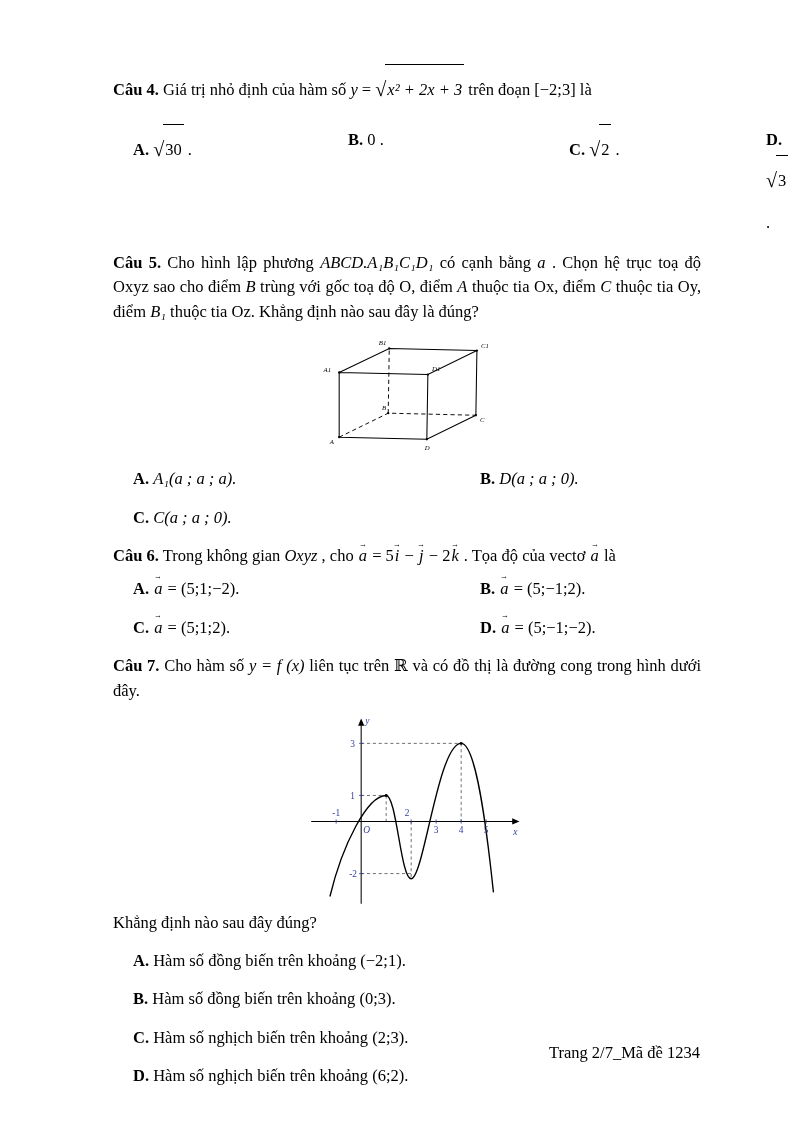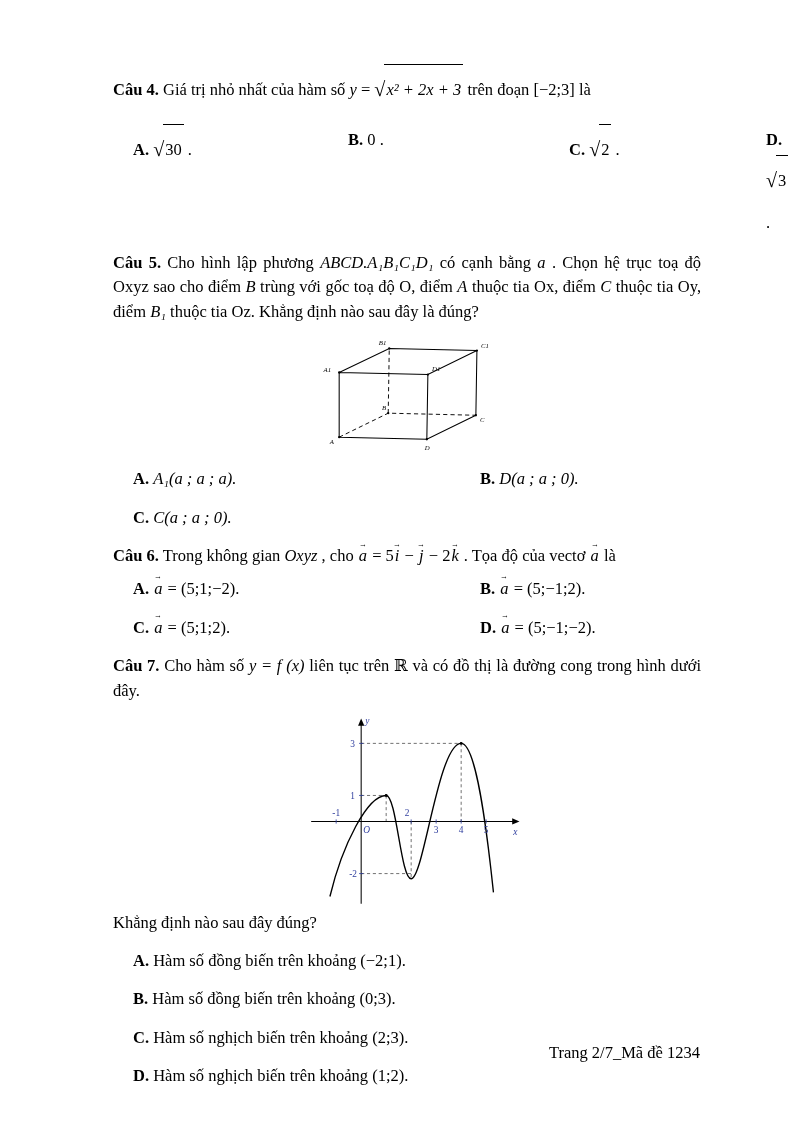--- a/index.html
+++ b/index.html
@@ -41,21 +41,21 @@
 </style>
 </head>
 <body>
 
 <div class="page">
   <div class="content">
 
     <div>
       <p class="qpara">
         <b class="qlabel">Câu 4.</b>
-        <span>Giá trị nhỏ nhất của hàm số</span>
+        <span>Giá trị nhỏ định của hàm số</span>
         <i>y</i>
         <span>=</span>
         <span class="sqrt"><span class="rad">√</span><span class="rc it">x² + 2x + 3</span></span>
         <span>trên đoạn</span>
         <span>[−2;3]</span>
         <span>là</span>
       </p>
       <div class="ans4">
         <div>
           <b class="akey">A.</b>
@@ -242,21 +242,21 @@
         <div class="ansline">
           <b class="akey">B.</b>
           <span>Hàm số đồng biến trên khoảng (0;3).</span>
         </div>
         <div class="ansline">
           <b class="akey">C.</b>
           <span>Hàm số nghịch biến trên khoảng (2;3).</span>
         </div>
         <div class="ansline">
           <b class="akey">D.</b>
-          <span>Hàm số nghịch biến trên khoảng (1;2).</span>
+          <span>Hàm số nghịch biến trên khoảng (6;2).</span>
         </div>
       </div>
     </div>
 
   </div>
 
   <div class="footer">Trang 2/7_Mã đề 1234</div>
 </div>
 
 </body></html>

